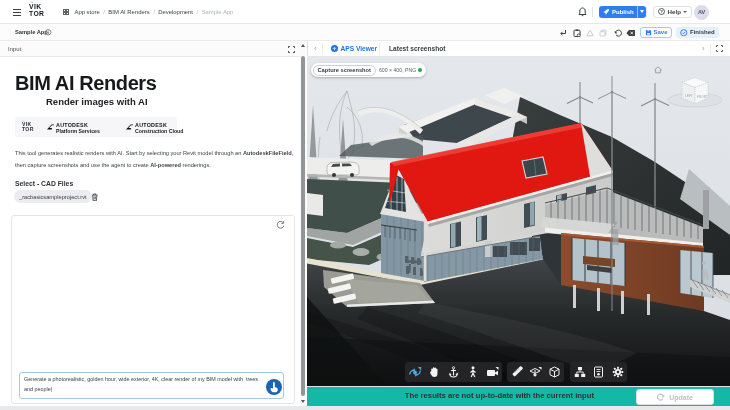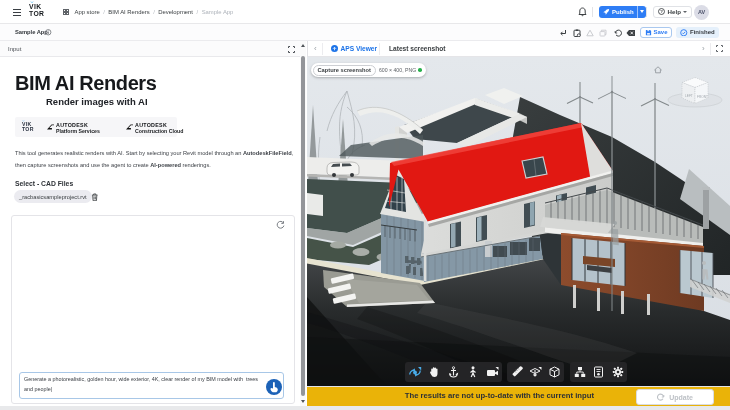--- a/index.html
+++ b/index.html
@@ -60,21 +60,21 @@
 
 #rpan{position:absolute;left:307px;top:57px;width:423px;height:329px;overflow:hidden;background:#e3e7ec;}
 #cap{position:absolute;left:4px;top:6px;height:14px;background:#fff;border-radius:7px;box-shadow:0 1px 2.5px rgba(60,64,67,.35);display:flex;align-items:center;padding:1.5px;}
 #cap .btn{height:11px;border:1px solid #cdcfd3;border-radius:6px;display:flex;align-items:center;padding:0 4px;font-size:5.7px;font-weight:700;color:#3c4043;background:#fff;}
 #cap .lab{font-size:5.2px;color:#5f6368;padding:0 2px 0 3px;}
 #cap .dot{width:3.6px;height:3.6px;border-radius:50%;background:#27b04b;margin-right:2.5px;}
 
 .vtg{position:absolute;top:305px;height:20px;background:rgba(38,38,40,.92);border-radius:3px;display:flex;align-items:center;}
 .vtg .ic{width:19.4px;height:20px;display:flex;align-items:center;justify-content:center;position:relative;}
 
-#bbar{position:absolute;left:307px;top:386px;width:423px;height:20px;background:#eab308;border-top:1px solid #e4e4e7;}
+#bbar{position:absolute;left:307px;top:386px;width:423px;height:20px;background:#14b8a6;border-top:1px solid #e4e4e7;}
 #bbar .msg{position:absolute;right:136px;top:4px;font-size:7.7px;font-weight:700;color:#2d3136;letter-spacing:0;}
 #upd{position:absolute;left:329px;top:2px;width:78px;height:16px;border:1px solid #dadce0;border-radius:3px;background:#fff;display:flex;align-items:center;justify-content:center;gap:4px;font-size:7px;font-weight:700;color:#bdc1c6;}
 </style>
 </head>
 <body>
 <div id="app">
 
 <div id="nav">
  <div class="ham"></div>
  <div class="vlogo">VIK<br>TOR<svg class="car" viewBox="0 0 4 3">

